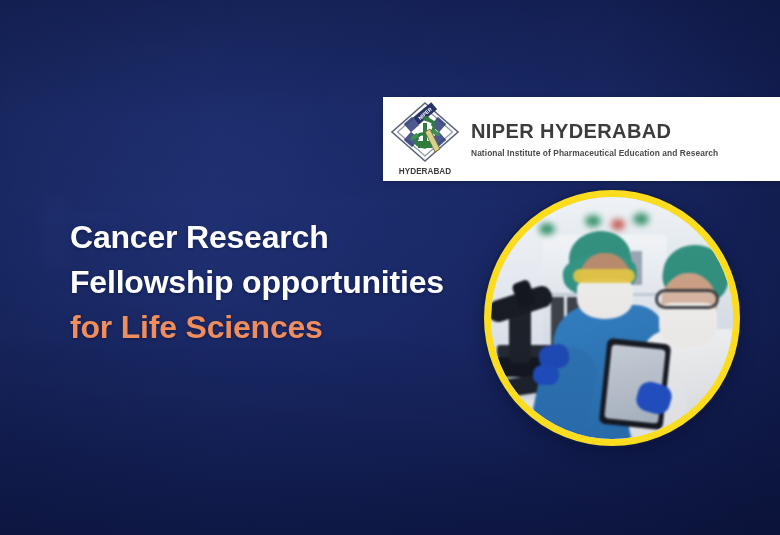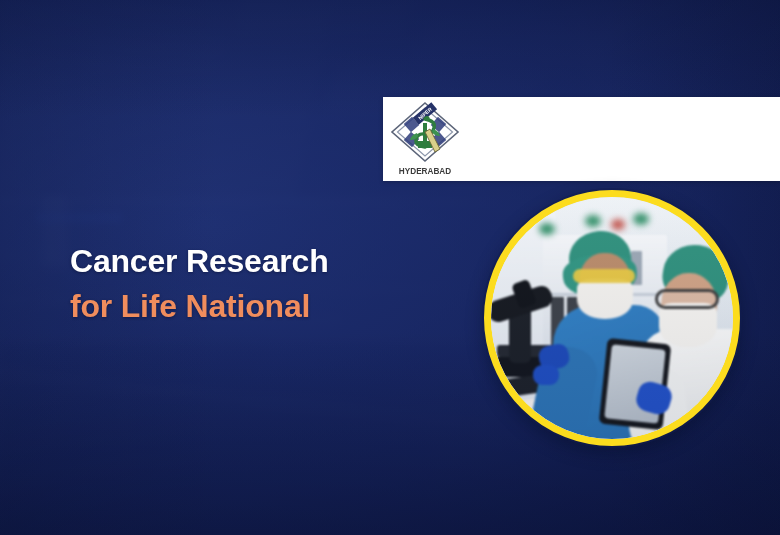--- a/index.html
+++ b/index.html
@@ -159,21 +159,21 @@
     width:420px;
   }
   .hl-line {
     font-size:32px;
     font-weight:bold;
     line-height:45px;
     letter-spacing:-0.2px;
     white-space:nowrap;
     text-shadow:0 1px 3px rgba(6,12,40,0.45);
   }
-  .hl-white { color:#ffffff;margin-top:24px; }
+  .hl-white { color:#ffffff; }
   .hl-orange { color:#f08d5d; }
 
   
   .circle-wrap {
     position:absolute;
     left:484px; top:190px;
     width:256px; height:256px;
     border-radius:50%;
     border:7px solid #fcdc1e;
     overflow:hidden;
@@ -394,25 +394,30 @@
         <circle cx="41" cy="19.5" r="2.6" fill="#2f7d3e"></circle>
 
         <path d="M31 34 q-6 2 -7 7 q6 0 8 -4 z" fill="#3d9250"></path>
         <path d="M47 30 q6 2 7 7 q-6 0 -8 -4 z" fill="#3d9250"></path>
 
         <path d="M44 30 l10 20 l-5 3 l-10 -20 z" fill="#d9d08a" stroke="#6b6535" stroke-width="0.9"></path>
 
         <text x="39" y="75" font-family="'Liberation Sans',sans-serif" font-size="8.2" font-weight="bold" fill="#3c3c3c" text-anchor="middle">HYDERABAD</text>
       </svg>
     </div>
+    <div class="logo-words">
+      <div class="logo-title">NIPER HYDERABAD</div>
+      <div class="logo-sub">National Institute of Pharmaceutical Education and Research</div>
+    </div>
   </div>
 
   <div class="headline">
     <div class="hl-line hl-white">Cancer Research</div>
-    <div class="hl-line hl-orange">for Life National</div>
+    <div class="hl-line hl-white">Fellowship opportunities</div>
+    <div class="hl-line hl-orange">for Life Sciences</div>
   </div>
 
   <div class="circle-wrap">
     <div class="photo">
       <div class="photo-blur">
         <div class="ph-wall-left"></div>
         <div class="ph-shelf-unit">
           <div class="ph-shelf-line" style="left:0; top:58px; width:124px;"></div>
           <div class="ph-binder" style="left:8px; top:62px; width:13px; height:50px;"></div>
           <div class="ph-binder" style="left:24px; top:62px; width:13px; height:50px;"></div>

